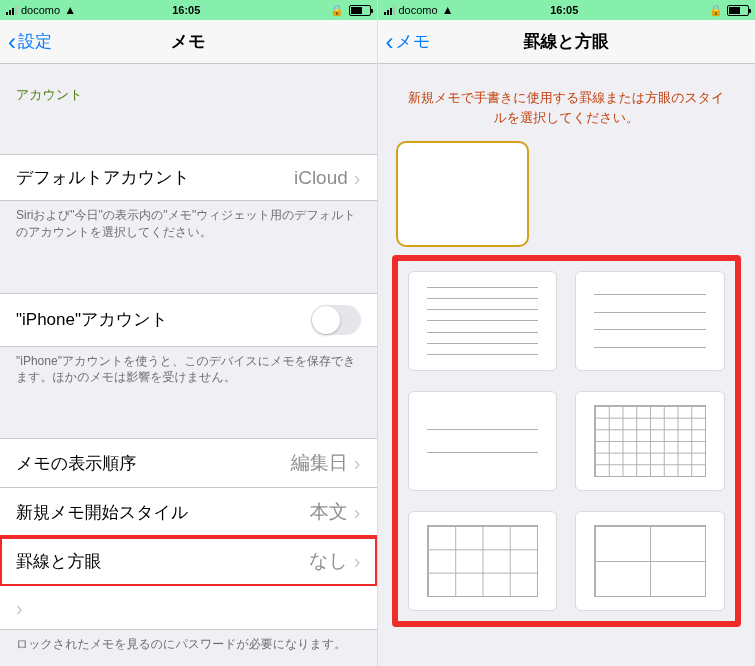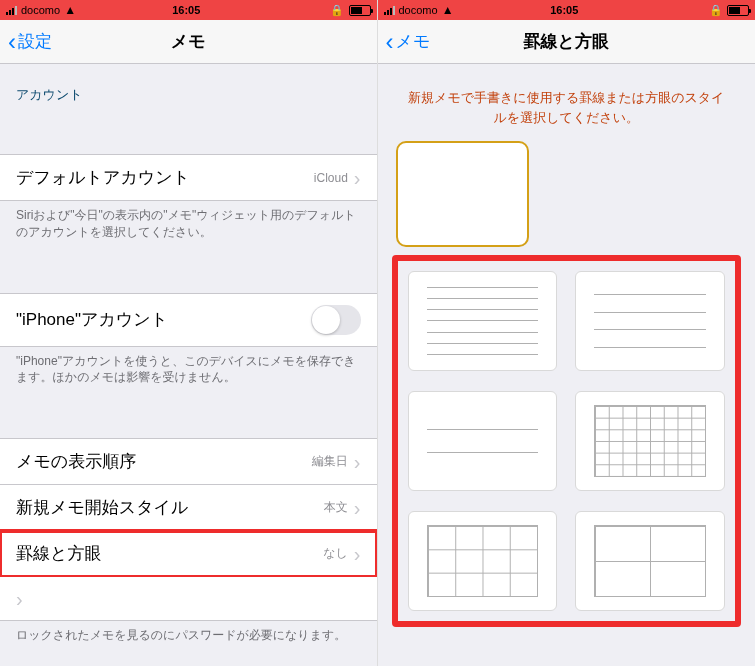--- a/index.html
+++ b/index.html
@@ -18,21 +18,21 @@
     display: flex;
     flex-direction: column;
     overflow: hidden;
     position: relative;
   }
   .phone.left { border-right: 1px solid #ddd; }
 
   
   .statusbar {
     height: 20px;
-    background: #ef4444;
+    background: #86efac;
     display: flex;
     align-items: center;
     padding: 0 6px;
     font-size: 11px;
     color: #000;
     position: relative;
   }
   .statusbar .sb-left { display:flex; align-items:center; gap:4px; flex:1;}
   .statusbar .sb-center { position:absolute; left:0; right:4px; text-align:center; font-weight:600; pointer-events:none;}
   .statusbar .sb-right { display:flex; align-items:center; gap:4px; justify-content:flex-end; flex:1;}
@@ -75,42 +75,42 @@
   }
   .navbar .title {
     position:absolute; left:0; right:0; text-align:center;
     font-size:17px; font-weight:600; color:#000;
     pointer-events:none;
   }
 
   
   .content { flex:1; overflow-y:auto; }
   .section-header {
-    font-size:13px; color:#0c4a6e;
+    font-size:13px; color:#4d7c0f;
     padding: 22px 16px 6px;
   }
   .section-footer {
     font-size:12px; color:#6d6d72;
     padding: 6px 16px 8px;
     line-height:1.4;
   }
   .cell {
     background:#fff;
     min-height:44px;
     padding: 11px 16px;
     display:flex;
     align-items:center;
     border-bottom:1px solid #c8c7cc;
     position:relative;
     font-size:17px;
     color:#000;
   }
   .cell.first { border-top:1px solid #c8c7cc;margin-top:44px; }
   .cell .label { flex:1; }
-  .cell .value { color:#8e8e93; margin-right:6px; font-size:12px;}
+  .cell .value { color:#8e8e93; margin-right:6px; font-size:19px;}
   .cell .chevron { color:#c7c7cc; font-size:20px; line-height:1;}
   .switch {
     width:50px; height:30px; border-radius:15px; background:#e5e5ea;
     position:relative;
   }
   .switch::after{
     content:""; position:absolute; width:28px; height:28px; border-radius:50%;
     background:#fff; top:1px; left:1px; box-shadow:0 1px 3px rgba(0,0,0,0.25);
   }
   .highlight-row {

